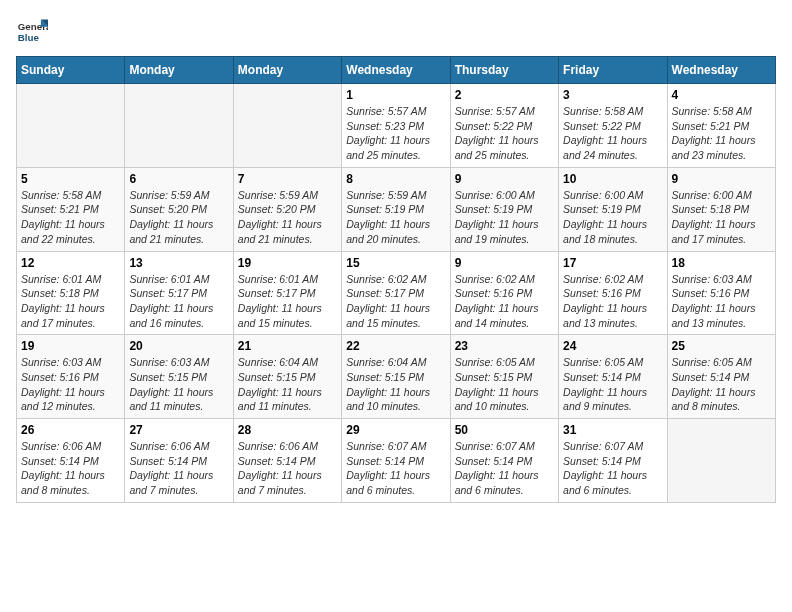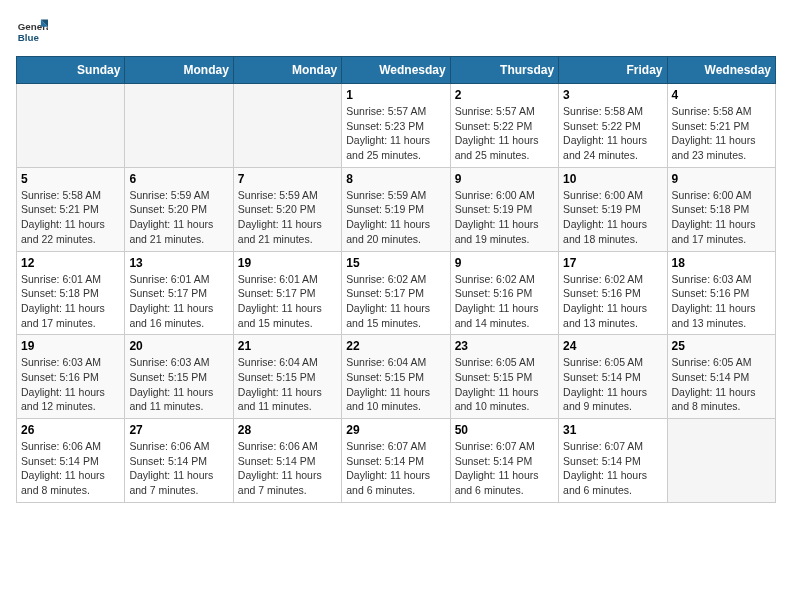--- a/index.html
+++ b/index.html
@@ -39,21 +39,21 @@
     }
     table {
       width: 100%;
       border-collapse: collapse;
       font-size: 11px;
     }
     thead tr th {
       background-color: #2471a3;
       color: white;
       padding: 6px 4px;
-      text-align: right;
+      text-align: left;
       font-size: 12px;
       font-weight: bold;
       border: 1px solid #1a5276;
     }
     tbody tr td {
       border: 1px solid #ccc;
       vertical-align: top;
       padding: 4px;
       min-height: 70px;
       height: 82px;
@@ -66,20 +66,21 @@
     .day-number {
       font-weight: bold;
       font-size: 12px;
       margin-bottom: 2px;
       color: #000;
     }
     .day-info {
       color: #333;
       font-size: 10.5px;
       line-height: 1.4;
+      font-style: italic;
     }
     .empty-cell {
       background: #f5f5f5 !important;
     }
   </style>
 </head>
 <body>
 
 <div class="header">
   <div class="logo">

